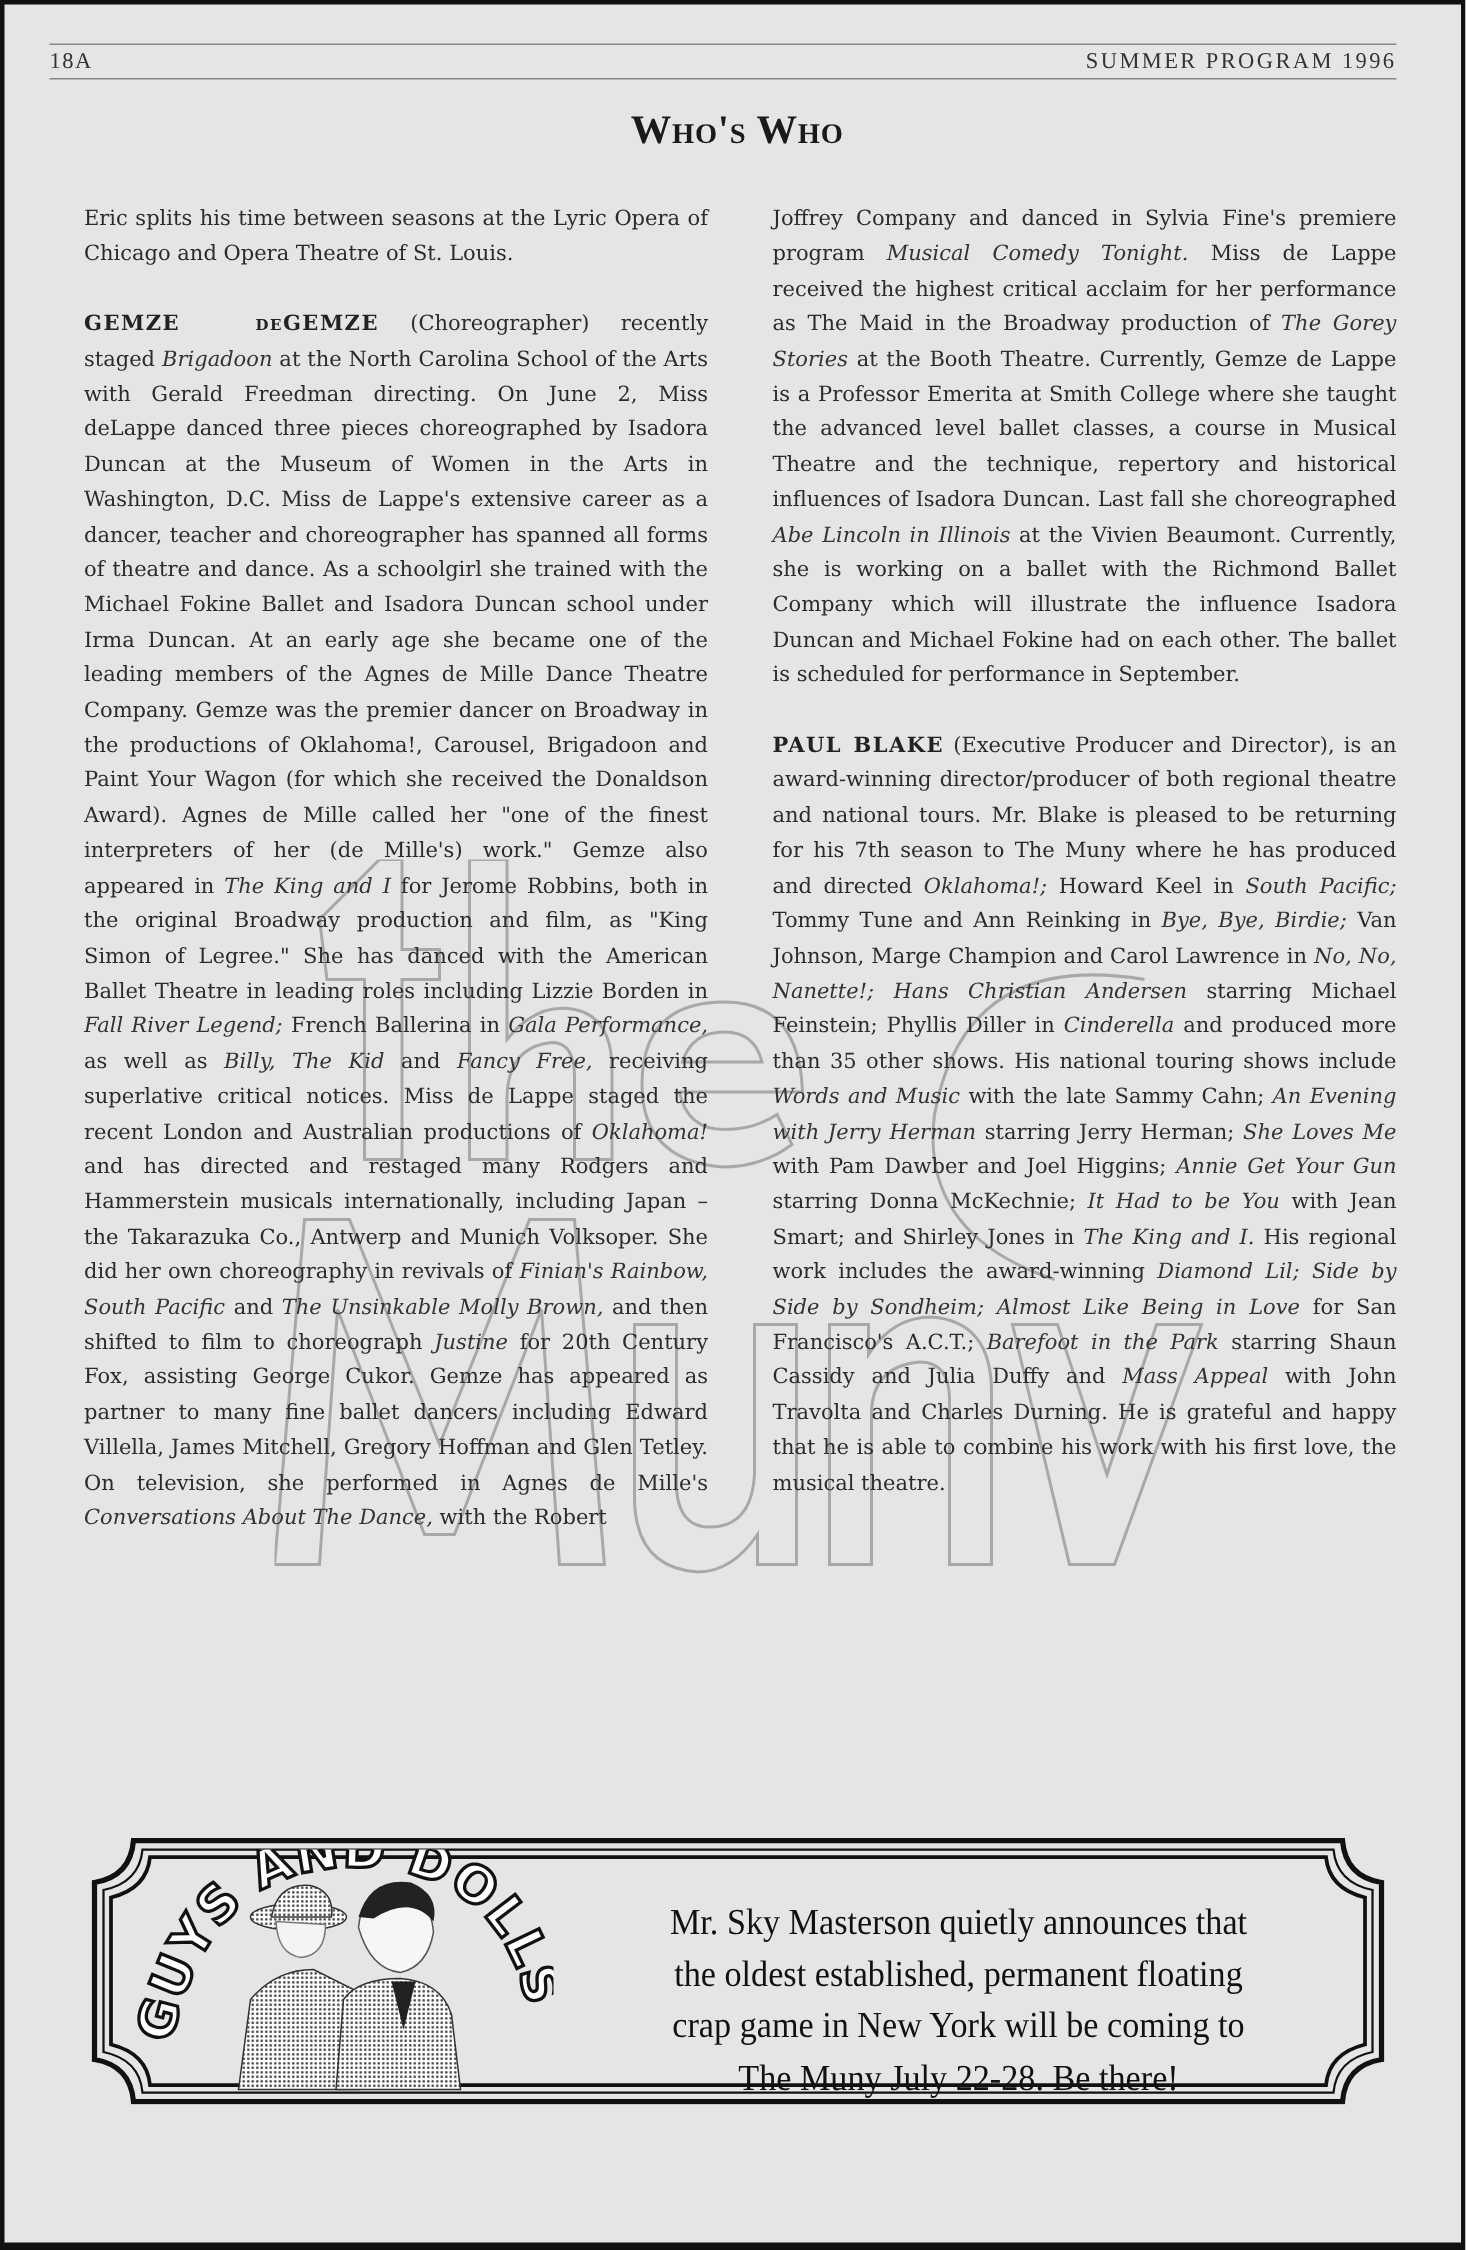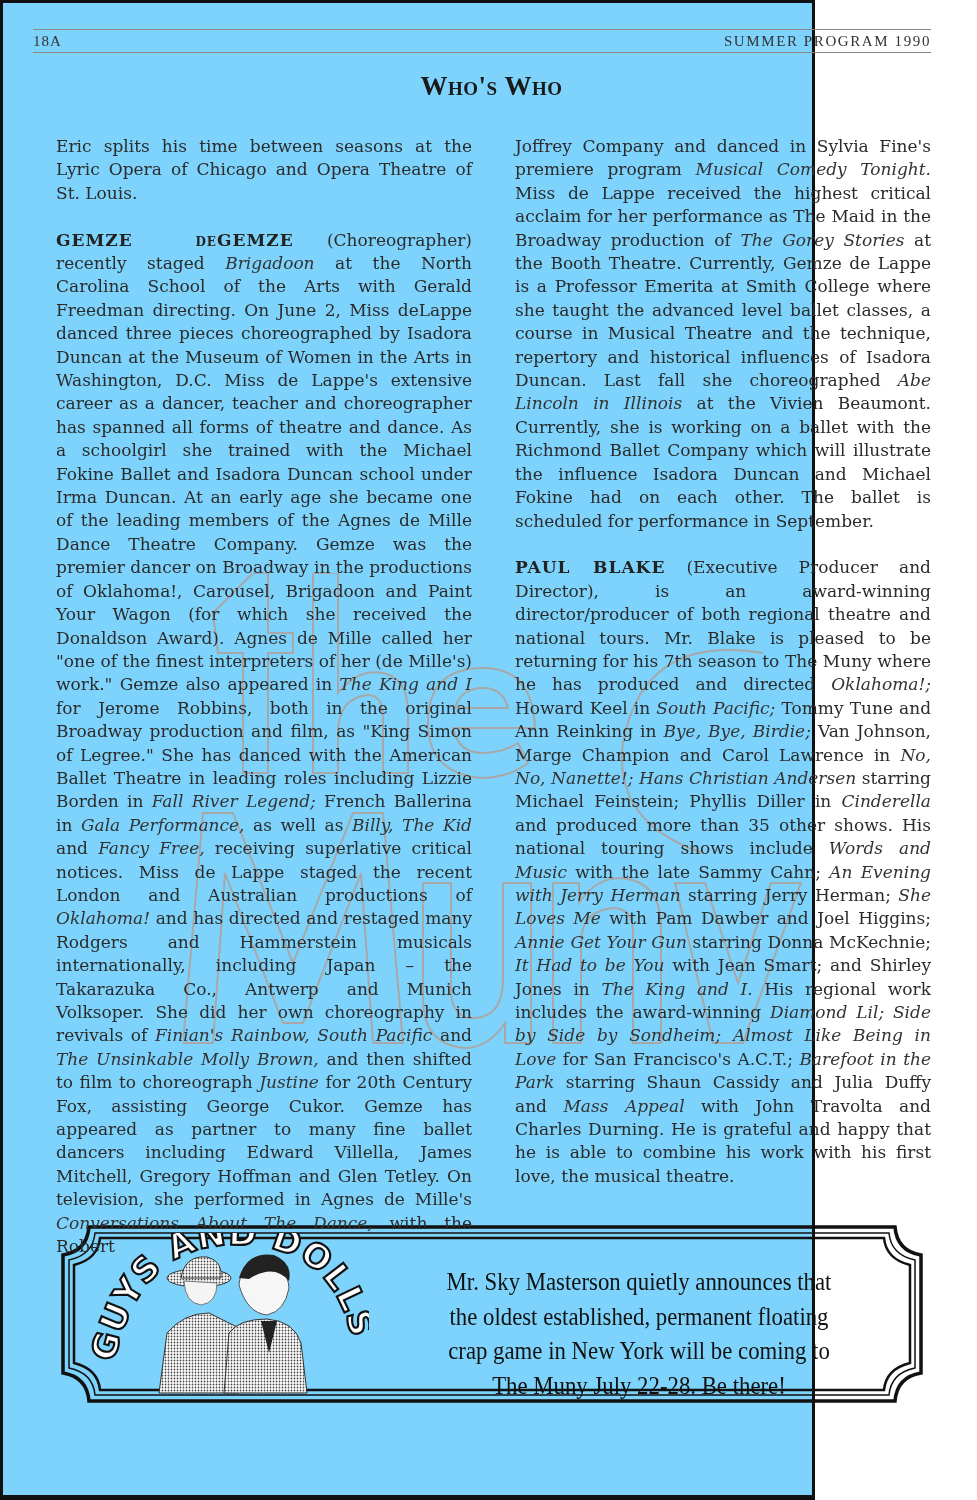--- a/index.html
+++ b/index.html
@@ -1,37 +1,37 @@
 <!DOCTYPE html>
 <html><head>
   <meta charset="utf-8">
   <style>
     html, body { margin: 0; padding: 0; background: #ffffff; }
     body { width: 977px; height: 1500px; position: relative; overflow: hidden; }
     .page-frame {
-      position: absolute; left: 0; top: 0; width: 815px; height: 1500px;
+      position: absolute; left: 0; top: 0; width: 977px; height: 1500px;
       box-sizing: border-box; border: 3px solid #111; border-bottom-width: 5px;
-      background: #7dd3fc;
+      background: #e5e5e5;
     }
     .running-head {
       position: absolute; left: 30px; top: 26px; width: 898px; height: 22px;
       border-top: 1px solid #888; border-bottom: 1px solid #888;
       font-family: "Liberation Serif", serif; font-size: 15px; color: #333;
       letter-spacing: 1px;
     }
     .running-head .folio { position: absolute; left: 0; top: 3px; }
     .running-head .pub { position: absolute; right: 0; top: 3px; letter-spacing: 1.6px; }
     .page-title {
       position: absolute; left: 0; width: 977px; top: 68px; text-align: center;
       font-family: "Liberation Serif", serif; font-weight: bold; font-size: 27px;
       color: #1a1a1a; font-variant: small-caps; letter-spacing: 0.5px;
     }
     .col {
       position: absolute; top: 132px; width: 416px;
-      font-family: "DejaVu Serif", serif; font-size: 17px; line-height: 23.4px;
+      font-family: "DejaVu Serif", serif; font-size: 14px; line-height: 23.4px;
       color: #2b2b2b; text-align: justify; z-index: 2;
     }
     .col.left { left: 53px; }
     .col.right { left: 512px; }
     .col p { margin: 0 0 23.4px 0; }
     .col i { font-style: italic; color: #333; }
     .name { font-weight: bold; letter-spacing: 1px; color: #222; }
     .name .sc { font-variant: small-caps; margin-left: 28px; }
     .role { }
     .watermark { position: absolute; left: 180px; top: 570px; z-index: 1; pointer-events: none; }
@@ -47,21 +47,21 @@
     }
     .ad-copy div { white-space: nowrap; }
   </style>
 </head>
 <body>
 
 <div class="page-frame">
 
   <div class="running-head">
     <span class="folio">18A</span>
-    <span class="pub">SUMMER PROGRAM 1990</span>
+    <span class="pub">SUMMER PROGRAM 1996</span>
   </div>
 
   <div class="page-title">Who's Who</div>
 
   <svg class="watermark" width="620" height="480" viewBox="0 0 620 480">
     <g fill="none" stroke="#a8a8a8" stroke-width="2">
 
       <path d="M30 40 L70 0 L85 0 L85 60 L110 60 L110 80 L85 80 L85 200 L60 200 L60 80 L35 80 Z"></path>
 
       <path d="M130 0 L155 0 L155 120 Q175 95 200 100 Q225 105 225 140 L225 200 L200 200 L200 145 Q200 122 185 122 Q155 125 155 160 L155 200 L130 200 Z"></path>

